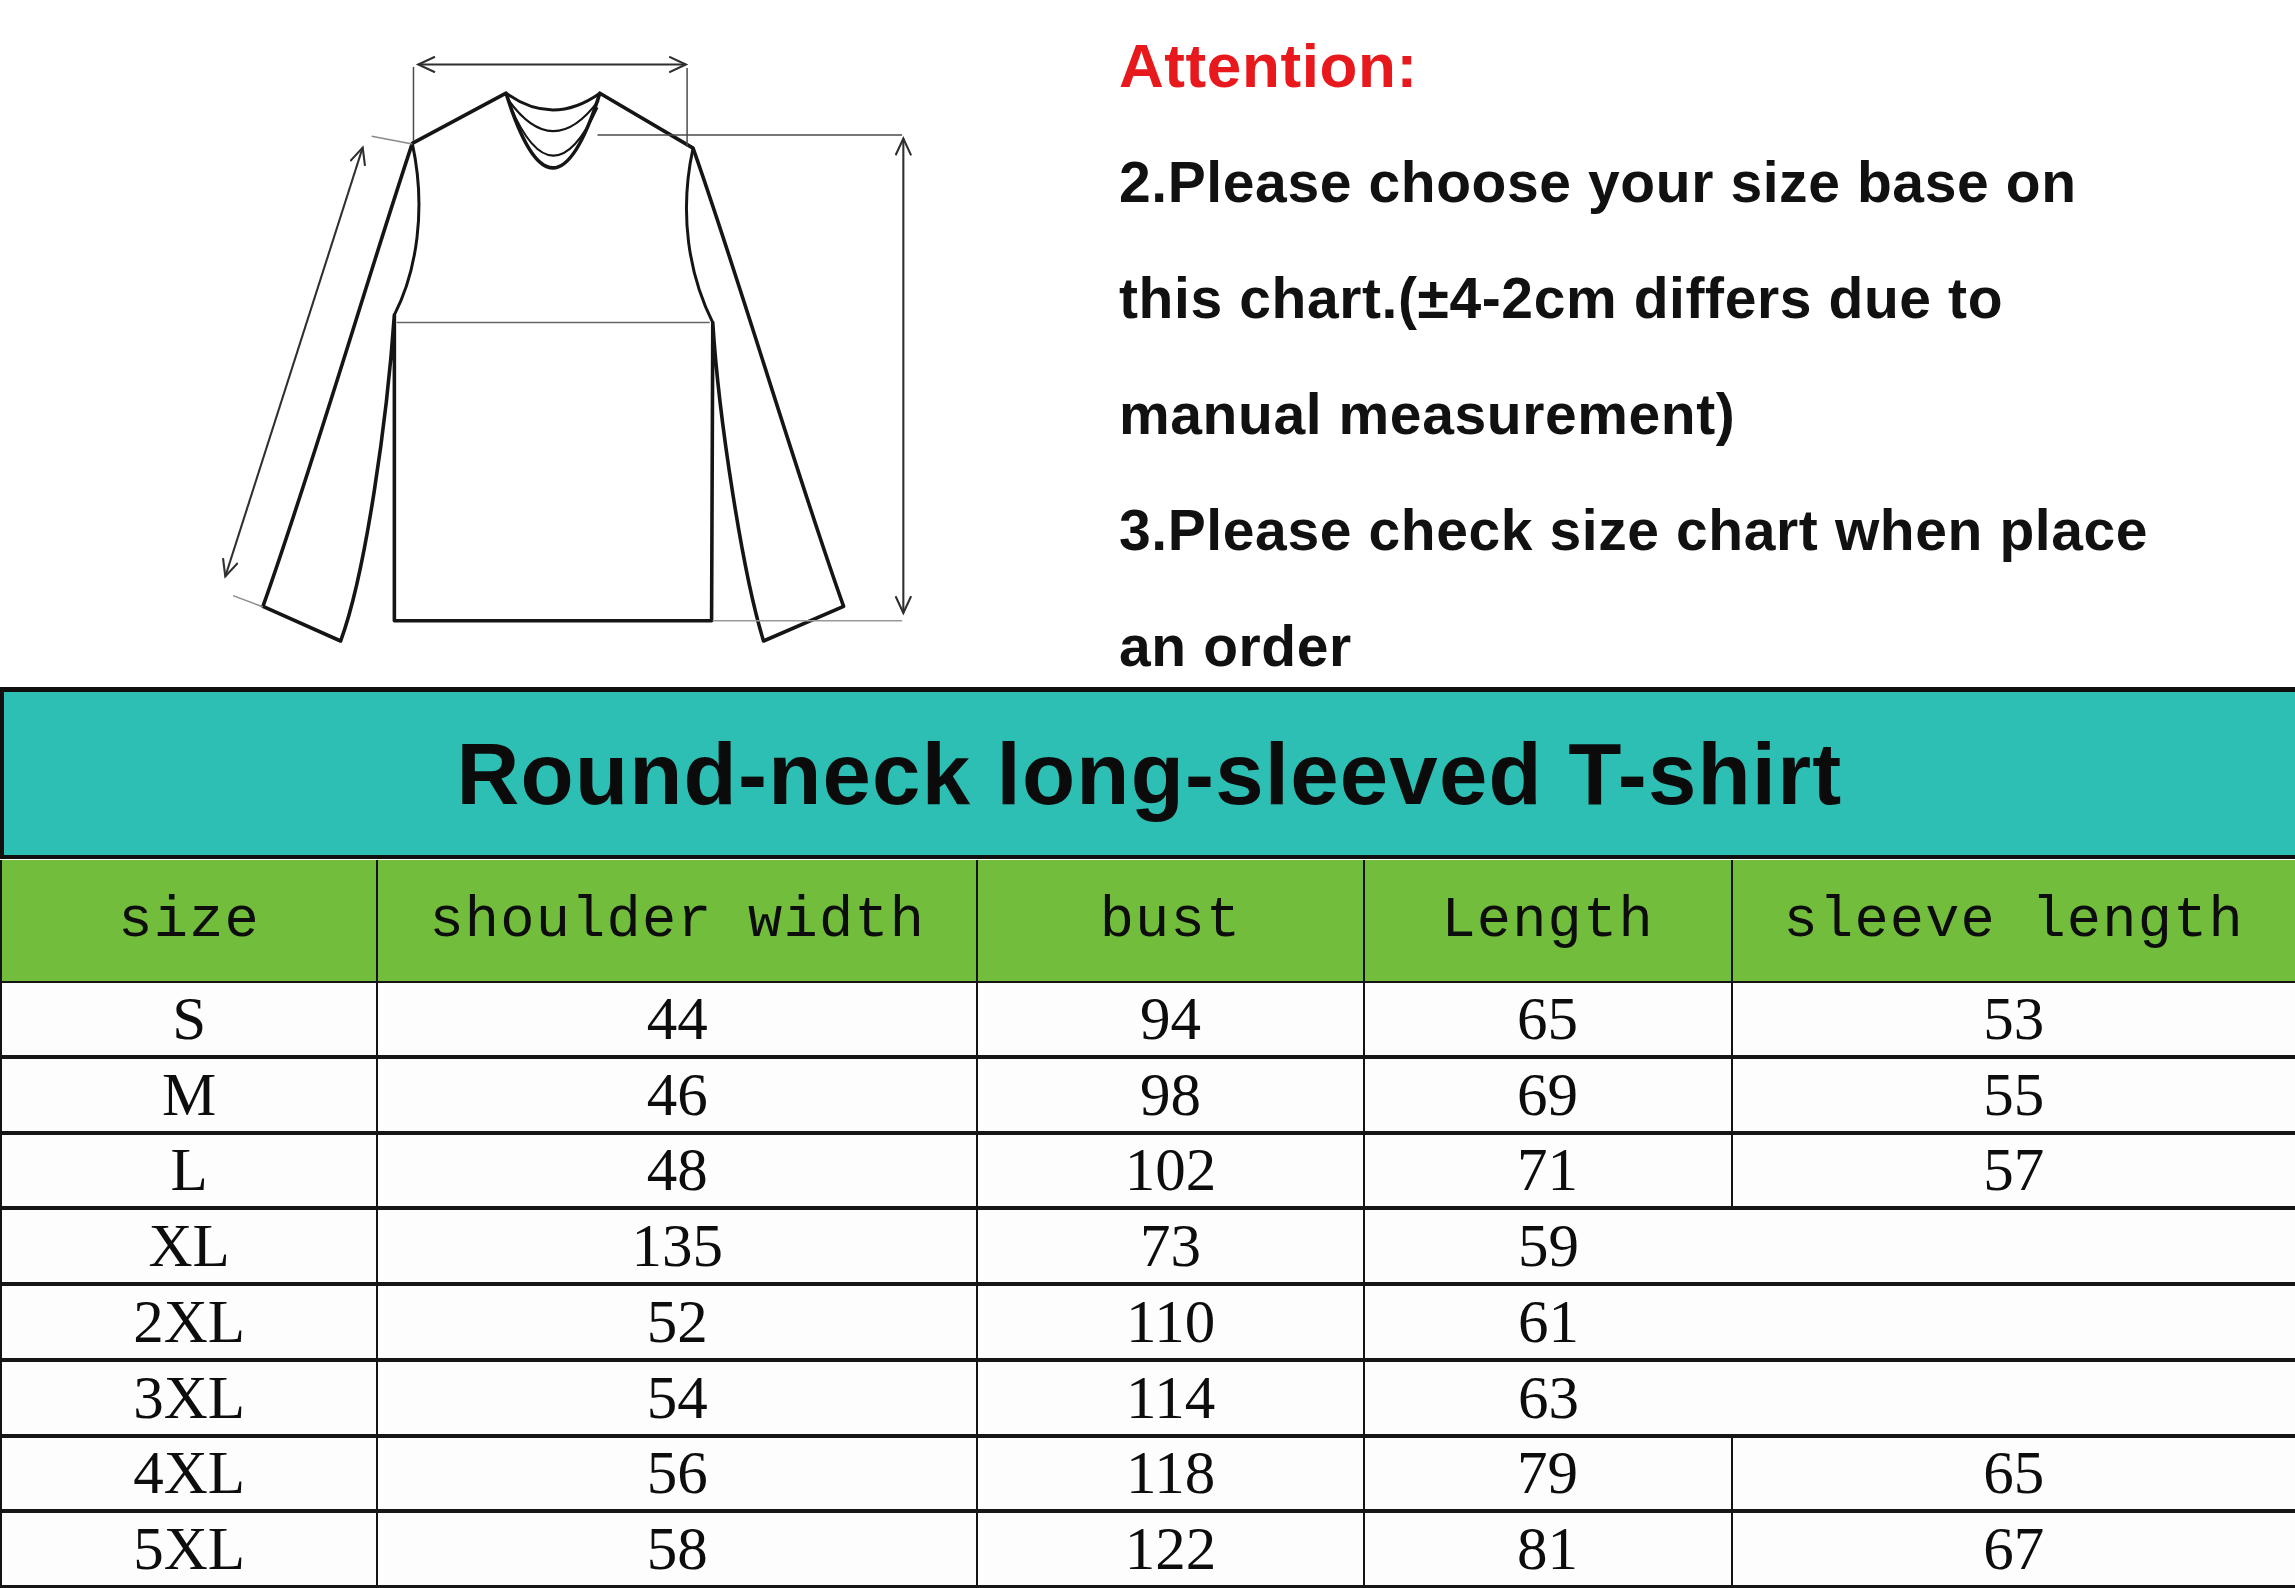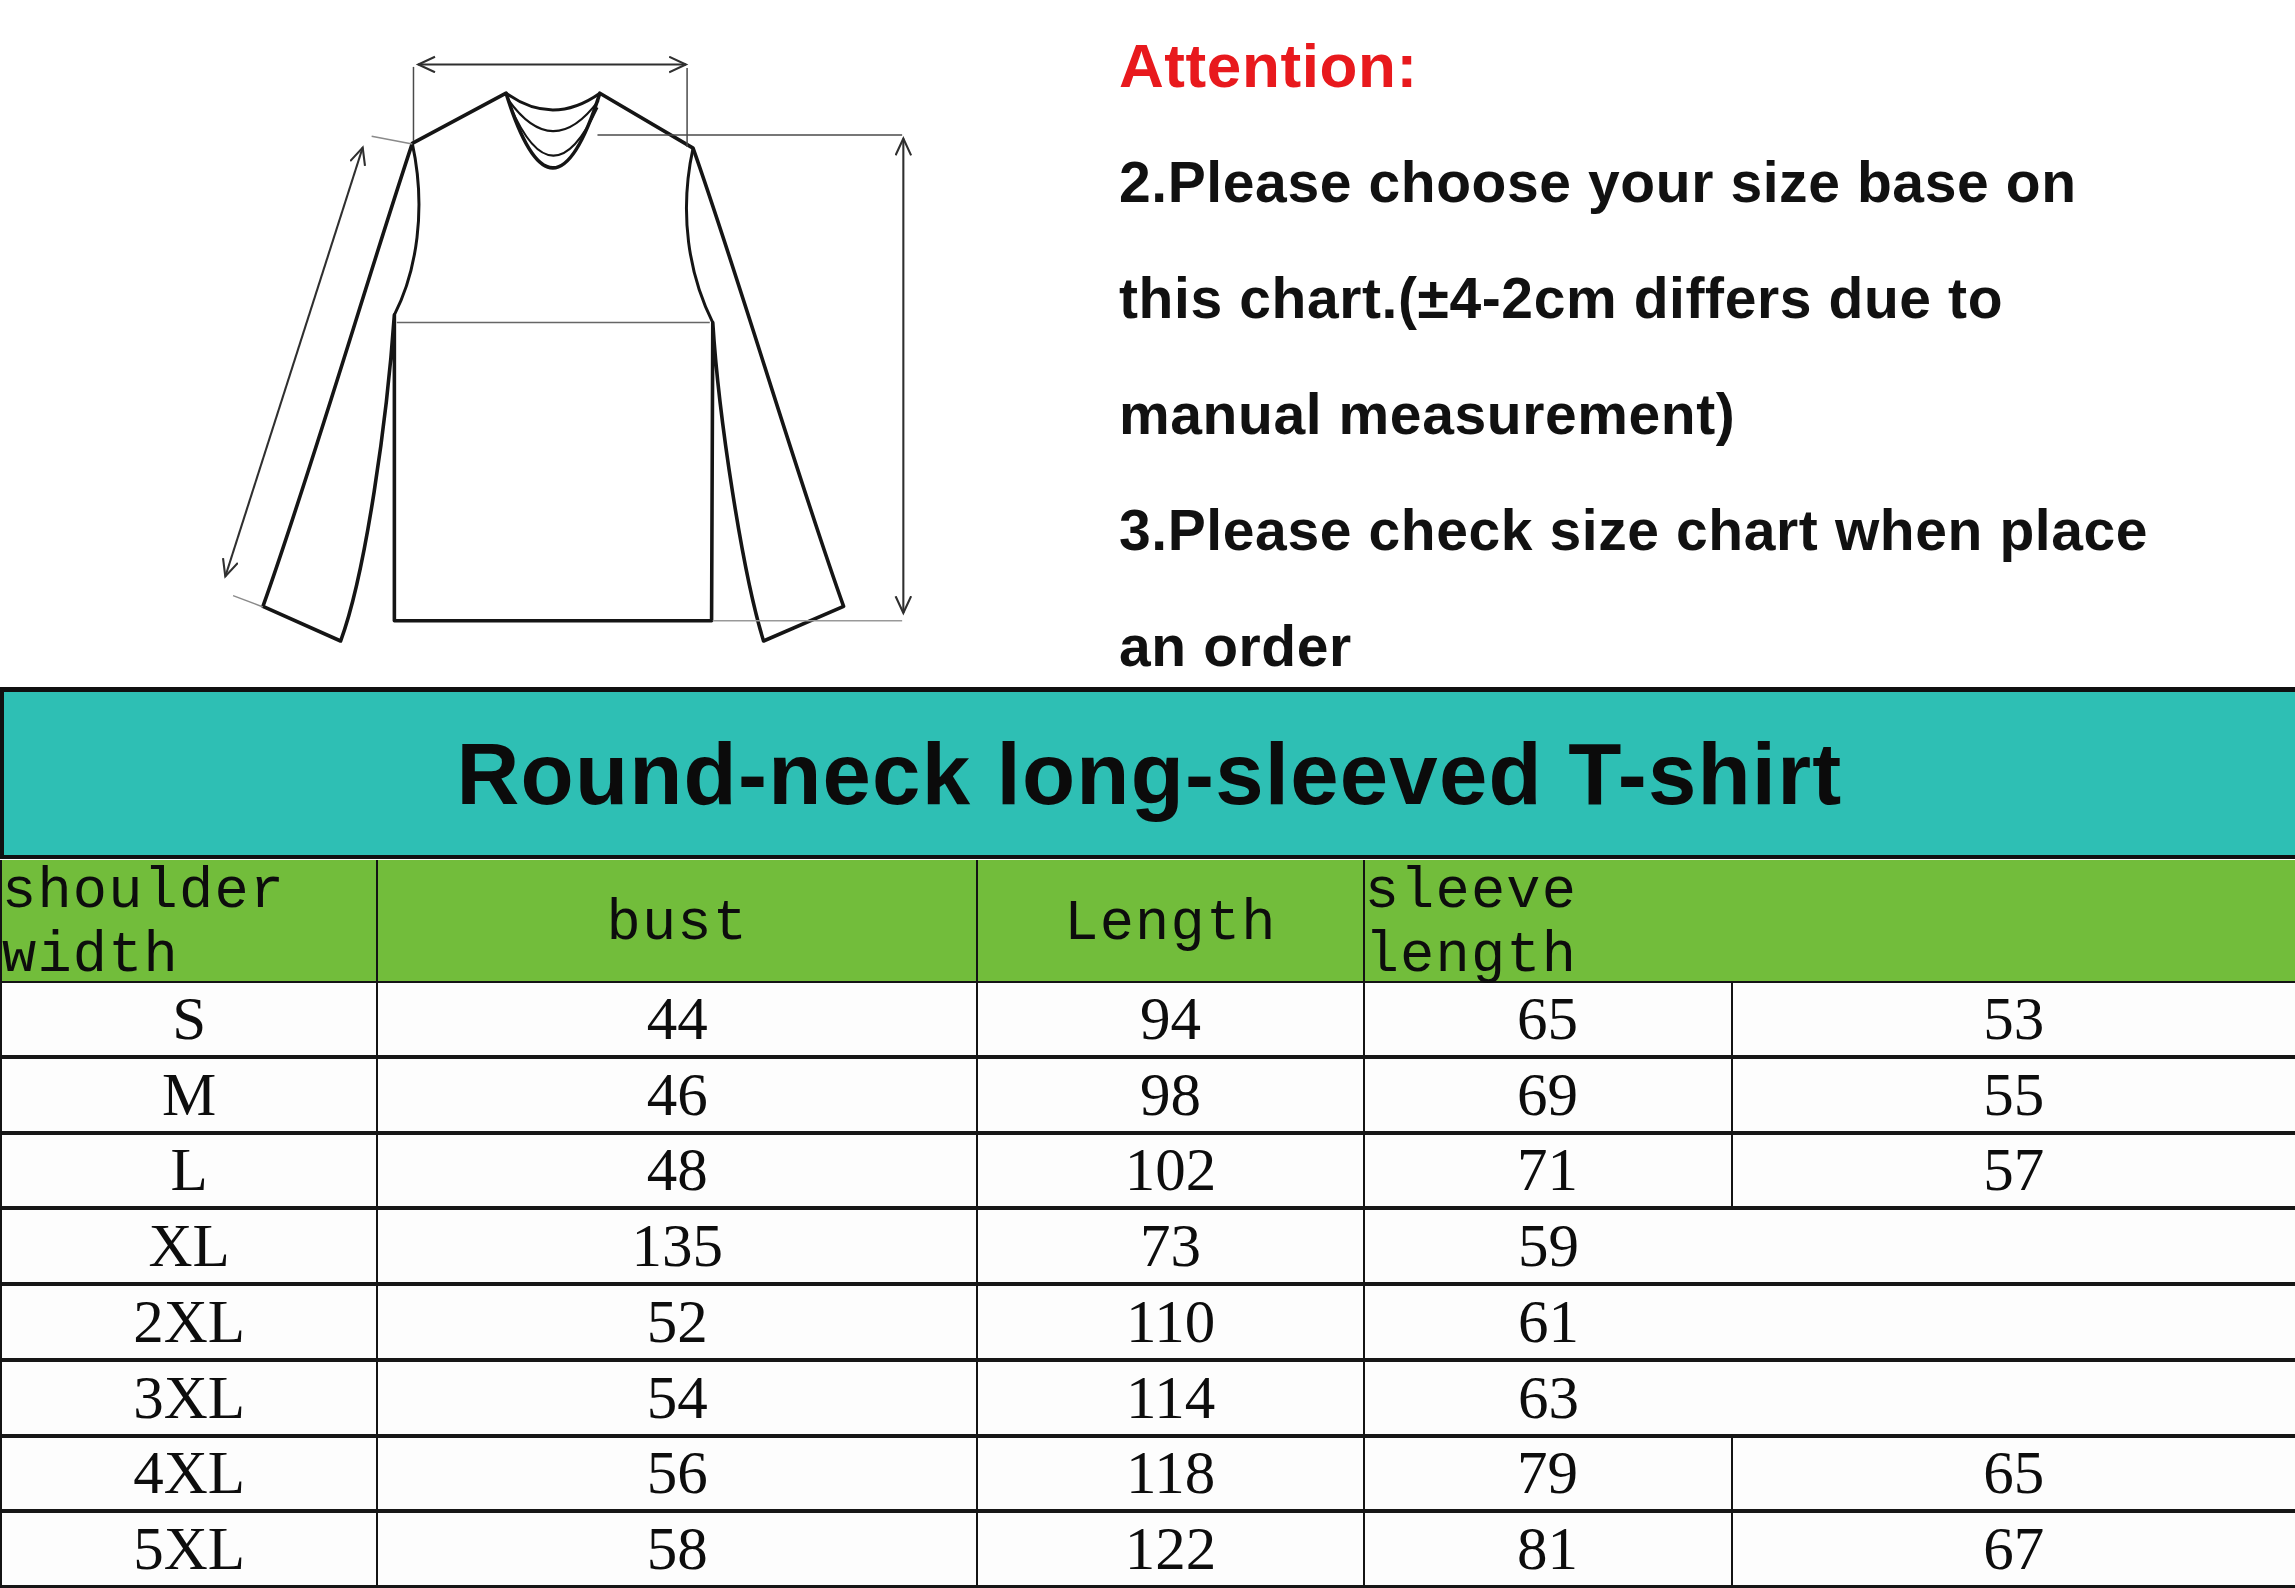--- a/index.html
+++ b/index.html
@@ -109,20 +109,21 @@
         <div class="att-line">3.Please check size chart when place</div>
         <div class="att-line">an order</div>
       </div>
   </div>
 
   <div class="banner" style="background: rgb(46, 191, 180);">
     <div class="banner-title">Round-neck long-sleeved T-shirt</div>
   </div>
 
   <div class="thead" style="background: rgb(114, 189, 59);">
+      <div class="cell th">size</div>
       <div class="cell th">shoulder width</div>
       <div class="cell th">bust</div>
       <div class="cell th">Length</div>
       <div class="cell th">sleeve length</div>
     </div>
   <div class="tbody">
       <div class="trow">
         <div class="cell td">S</div>
         <div class="cell td">44</div>
         <div class="cell td">94</div>

